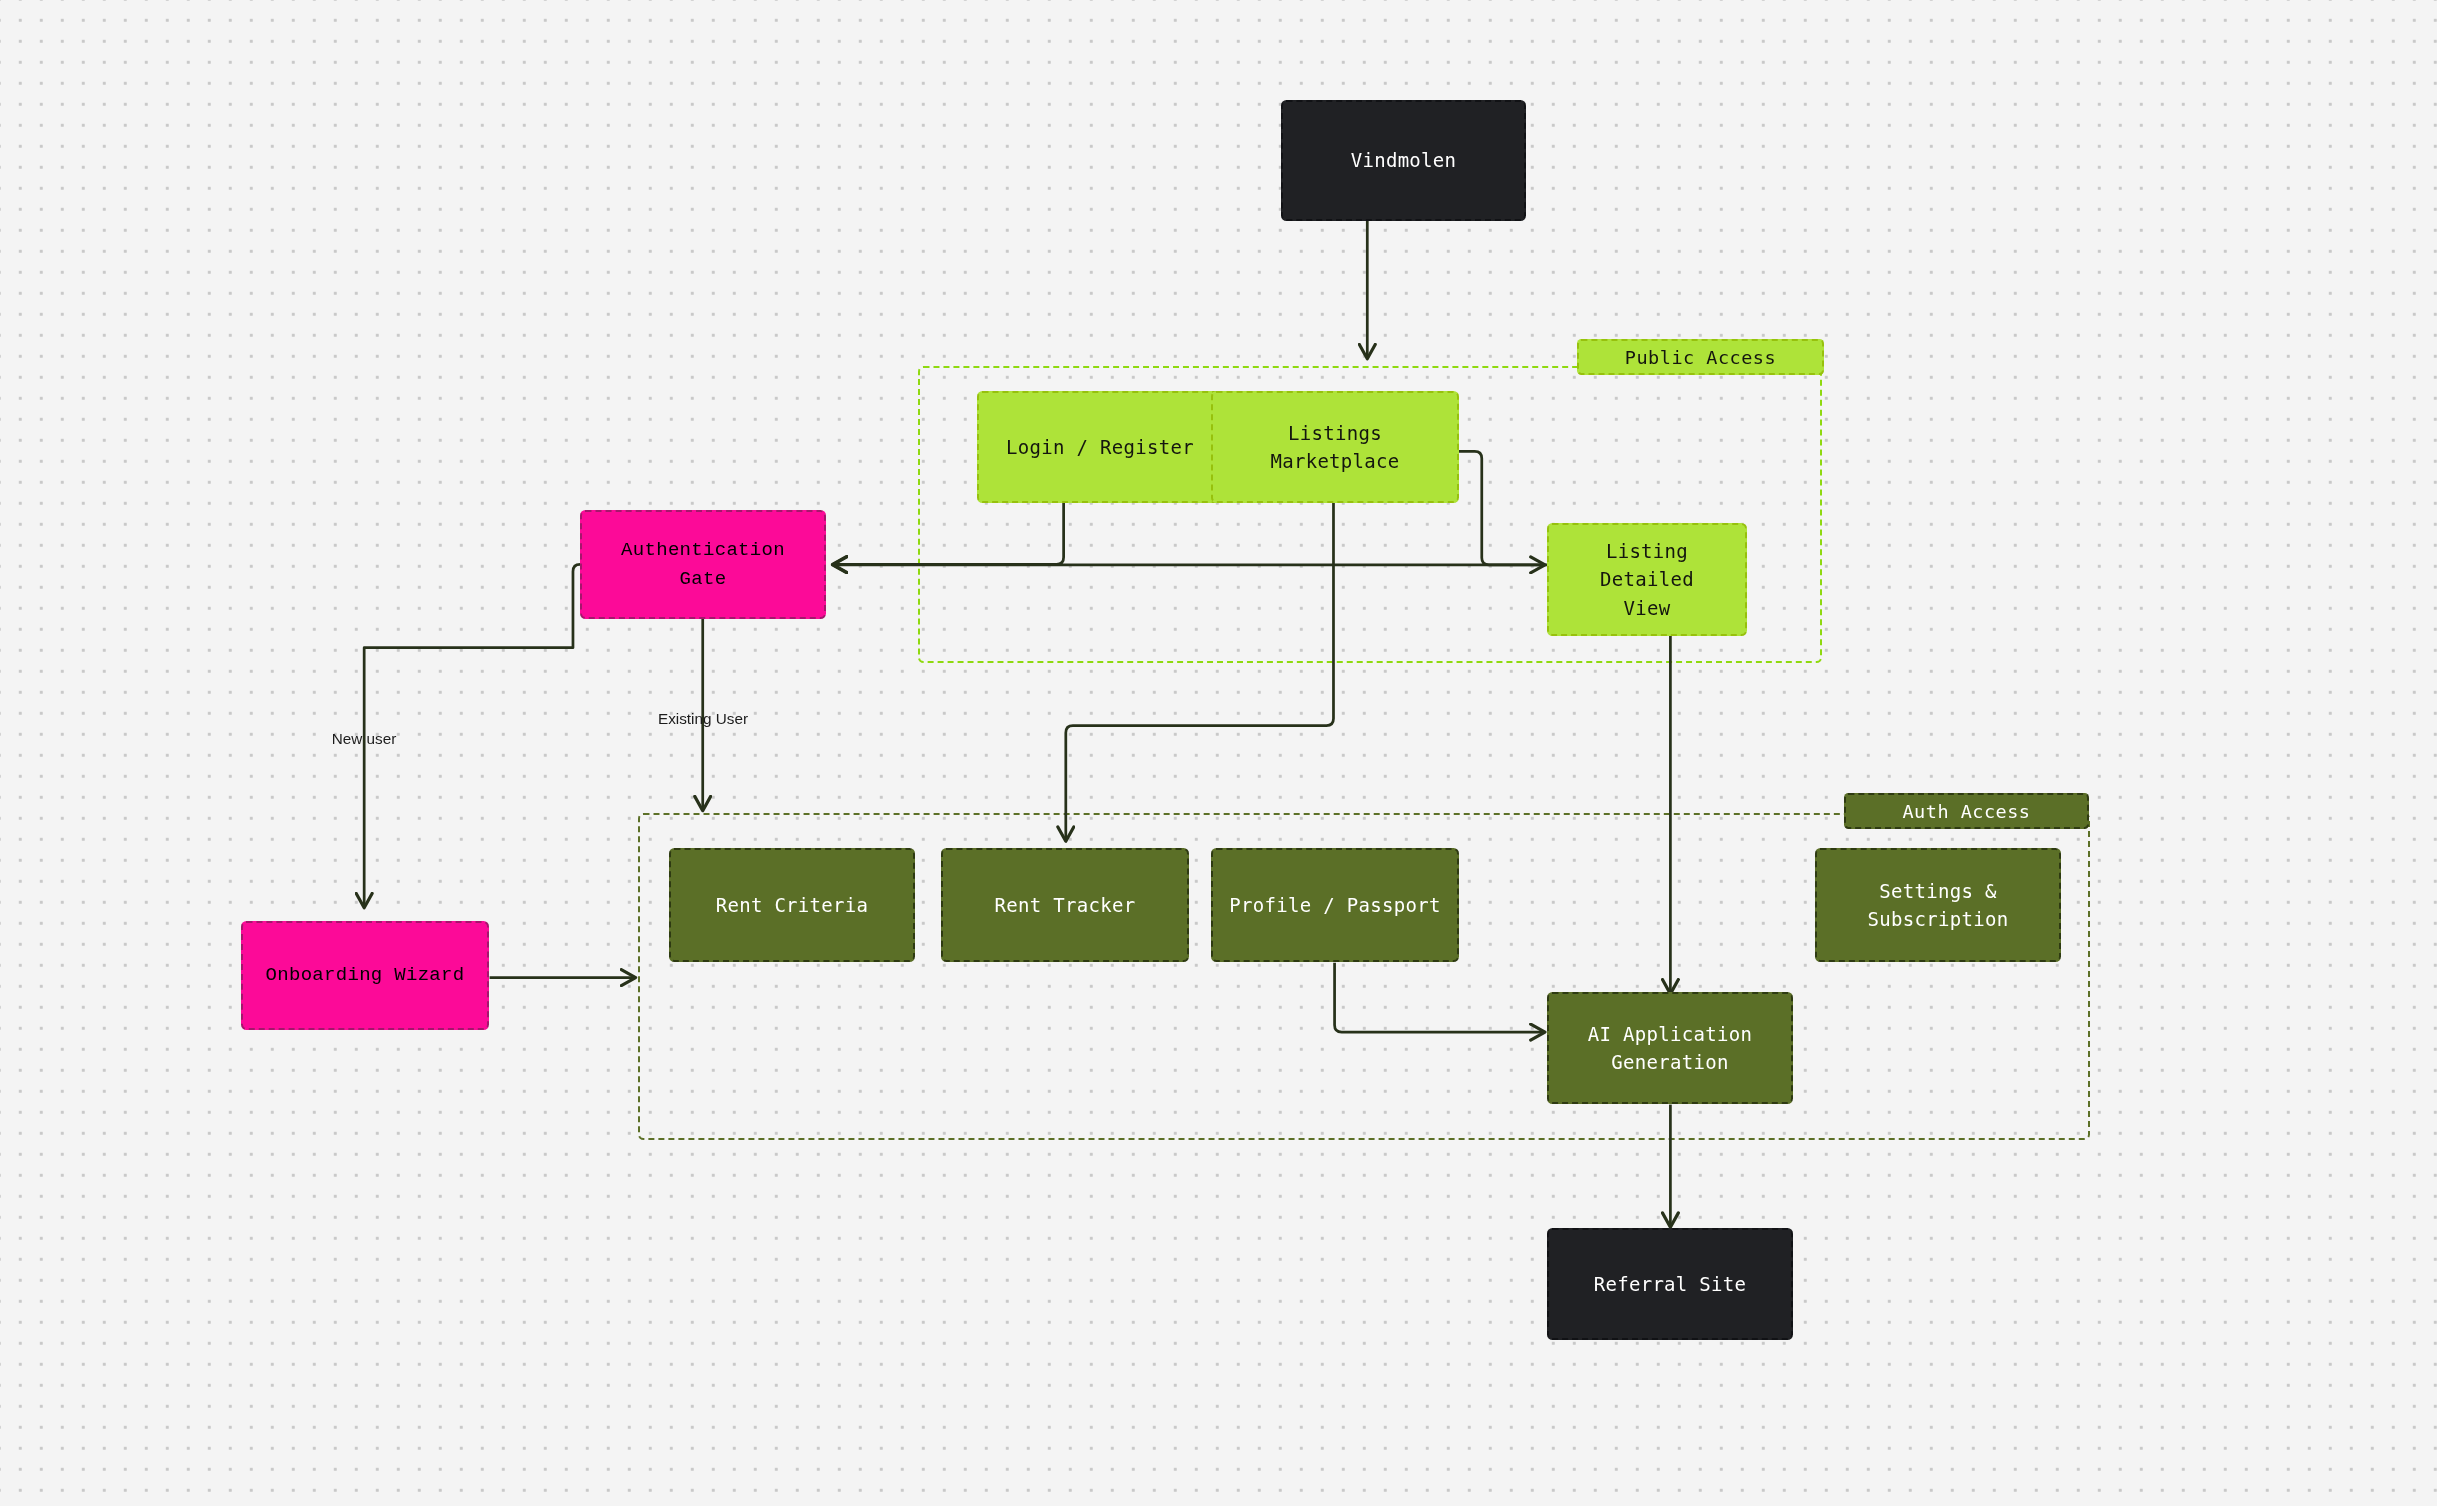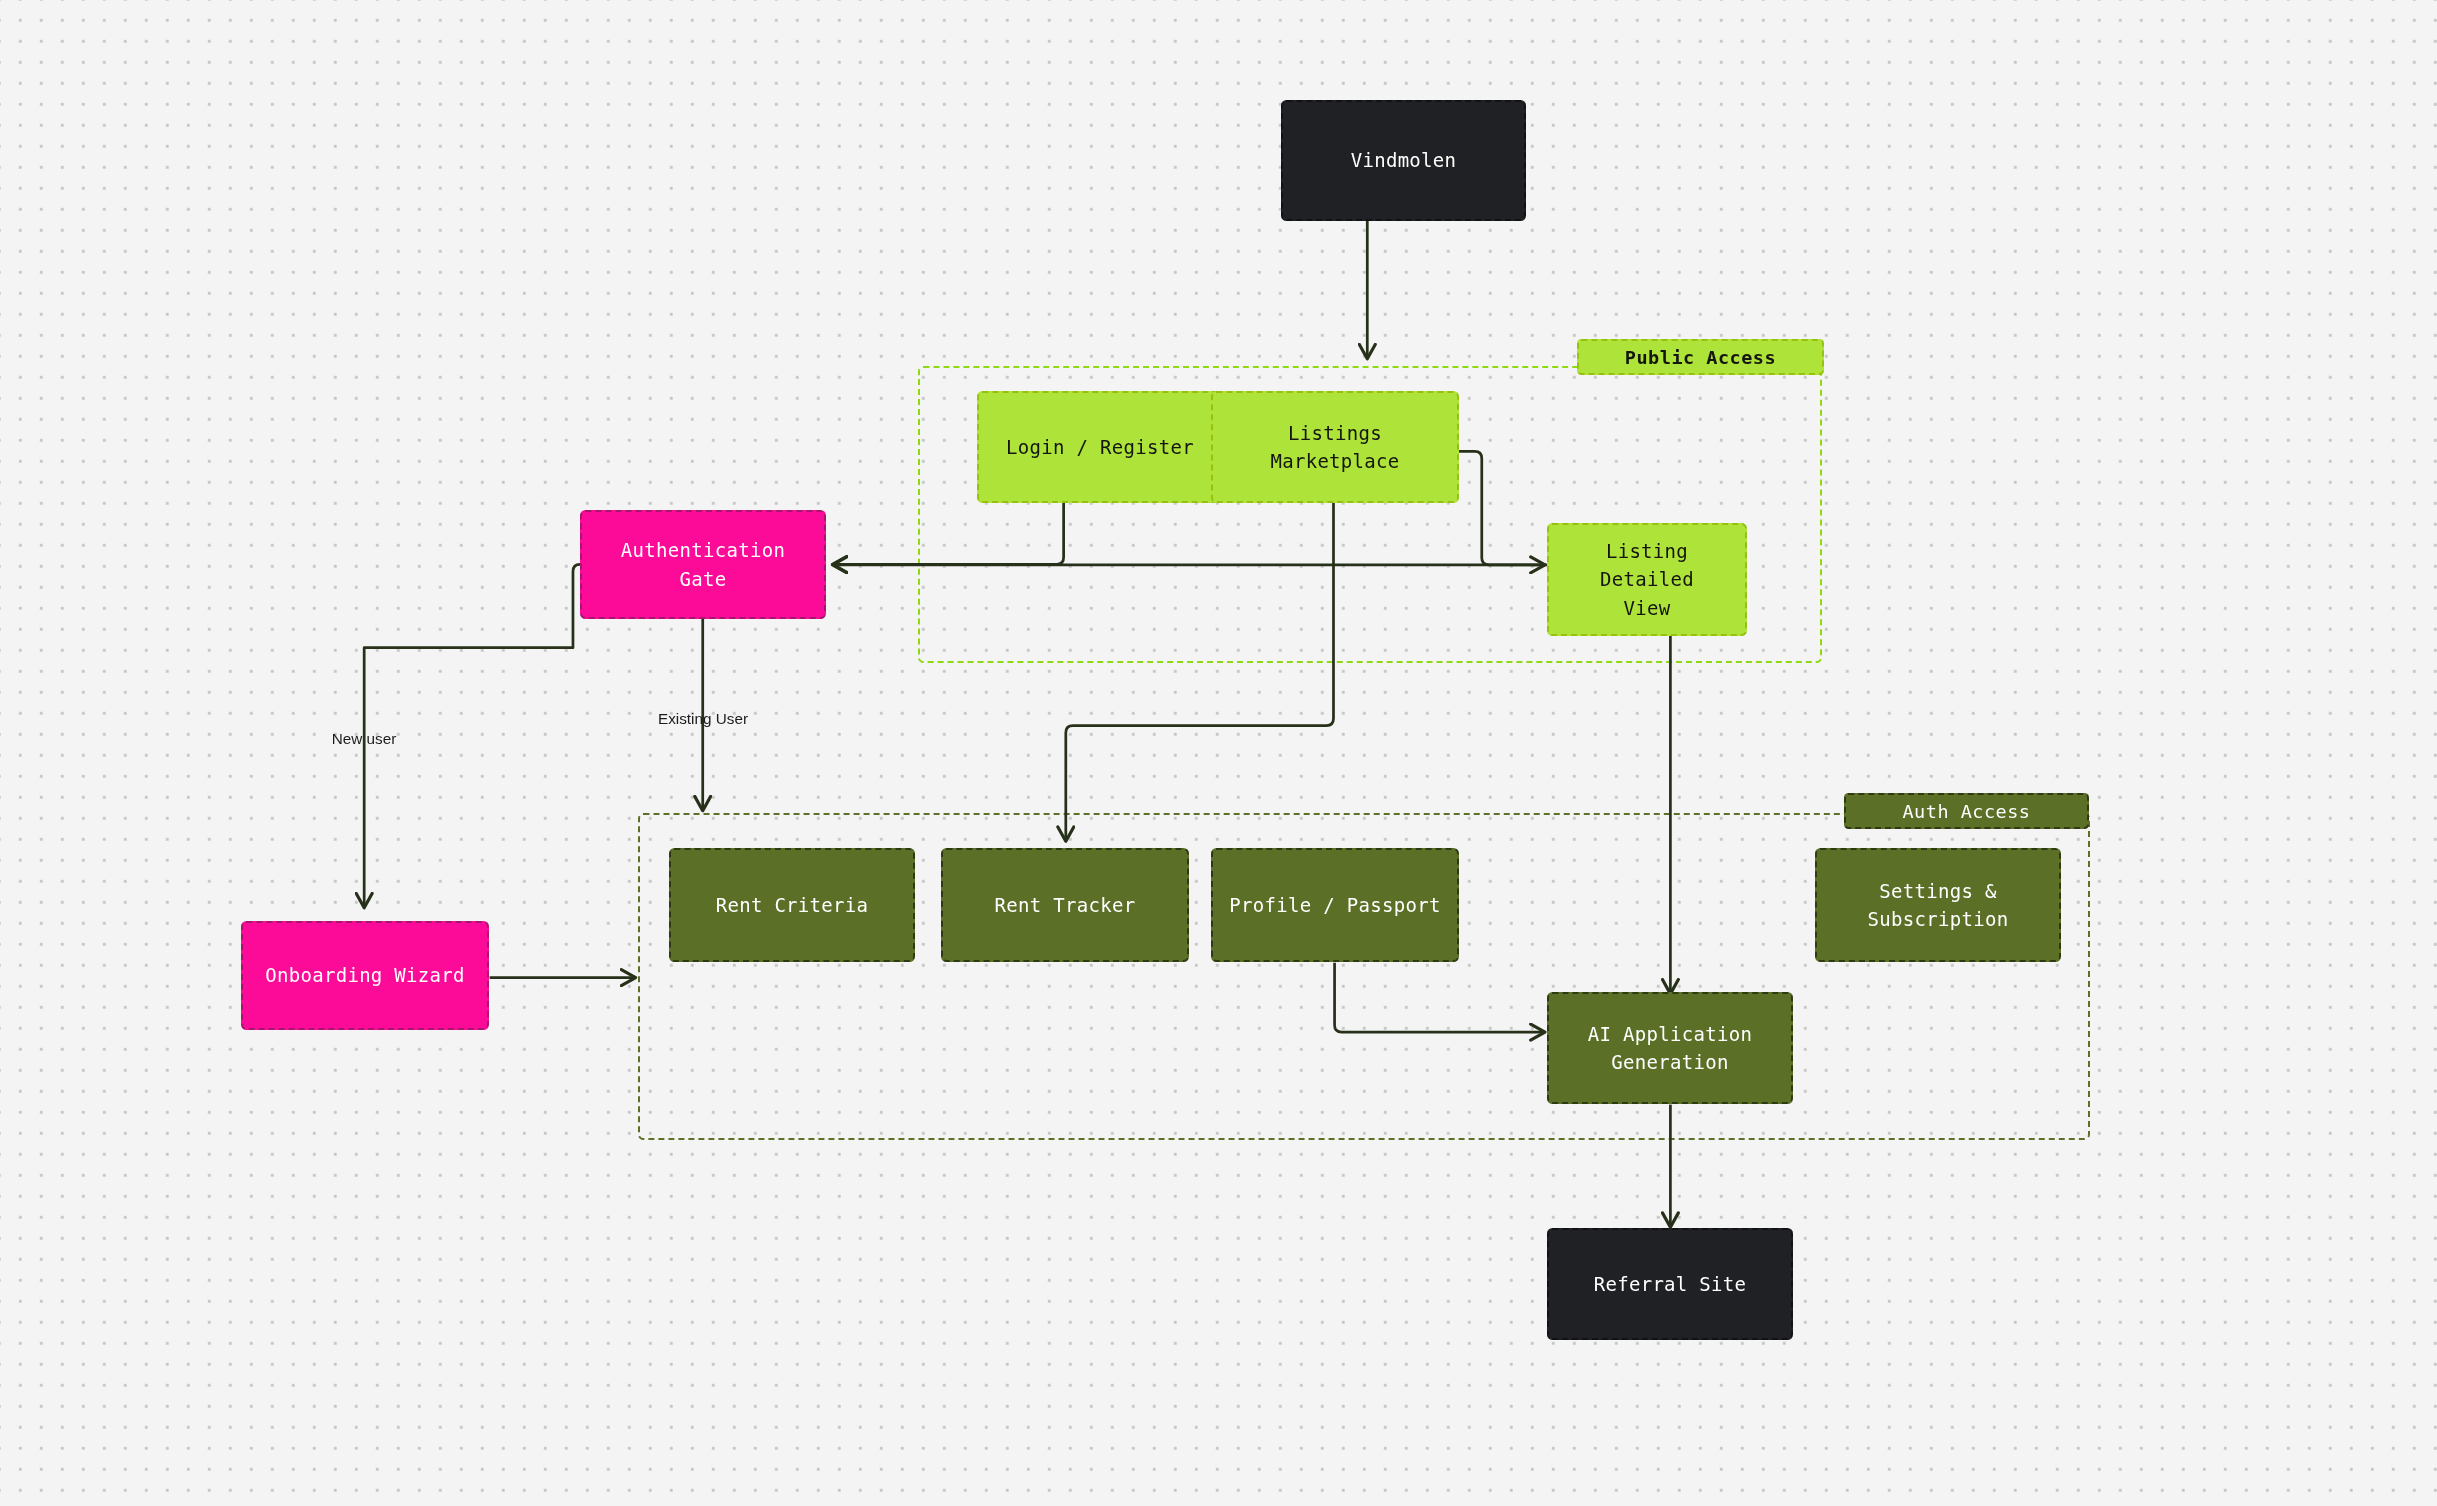--- a/index.html
+++ b/index.html
@@ -80,21 +80,22 @@
     color: #ffffff;
   }
   .node.green {
     background: #aee339;
     border: 2.7px dashed #97c10d;
     color: #14160f;
   }
   .node.pink {
     background: #fc0a98;
     border: 2.7px dashed #a4176c;
-    color: #ffffff;
+    color: #000000;
+    font-family: Liberation Mono, monospace;
   }
   .node.olive {
     background: #5b6f27;
     border: 2.7px dashed #2e3a12;
     color: #ffffff;
   }
 
   
   #edges {
     position: absolute;
@@ -154,21 +155,21 @@
 
     <path class="edge-path" d="M 2448 1766 L 2448 1880 Q 2448 1893 2461 1893 L 2831 1893" marker-end="url(#arrow)"></path>
 
     <path class="edge-path" d="M 3064 2026 L 3064 2248" marker-end="url(#arrow)"></path>
   </svg>
 
   <div class="cluster public" style="left:918px; top:366px; width:904px; height:297px;"></div>
 
   <div class="cluster auth" style="left:638px; top:813px; width:1452px; height:327px;"></div>
 
-  <div class="cluster-label public" style="left:1577px; top:339px; width:247px; height:36px;font-weight:bold;">Public Access</div>
+  <div class="cluster-label public" style="left:1577px; top:339px; width:247px; height:36px;">Public Access</div>
 
   <div class="cluster-label auth" style="left:1844px; top:793px; width:245px; height:36px;">Auth Access</div>
 
   <div class="node dark" style="left:1247px; top:100px; width:245px; height:121px;margin-left:34px;">Vindmolen</div>
 
   <div class="node green" style="left:941px; top:391px; width:246px; height:112px;margin-left:36px;">Login / Register</div>
 
   <div class="node green" style="left:1211px; top:391px; width:248px; height:112px;">Listings
 Marketplace</div>
 

